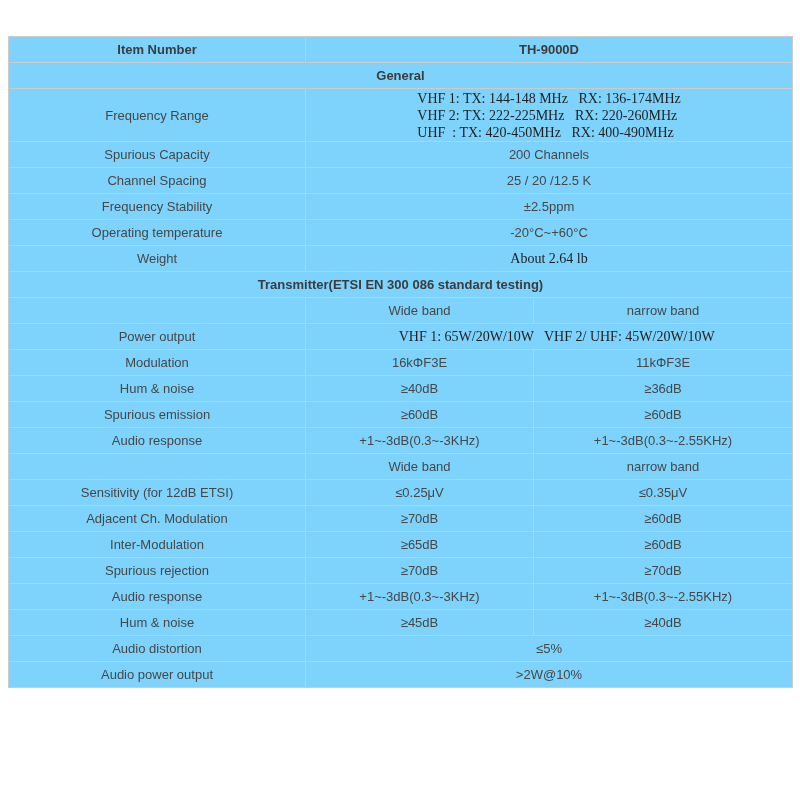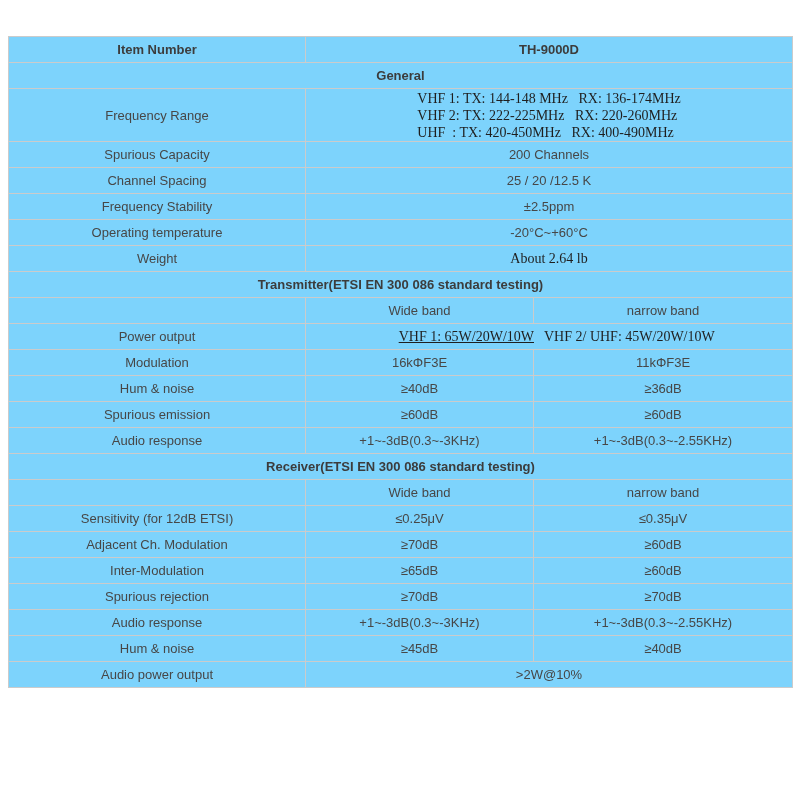--- a/index.html
+++ b/index.html
@@ -15,21 +15,21 @@
     height:25px;padding:0 4px;overflow:hidden;
   }
   tr{height:26px;}
   tr.tall{height:53px;}
   tr.tall td{height:52px;}
   .b{font-weight:bold;color:#3c3c3c;}
   .serif{font-family:"Liberation Serif","DejaVu Serif",serif;color:#1f1f1f;font-size:14px;}
   .pre{white-space:pre;}
   .freq-block{display:inline-block;text-align:left;line-height:17px;}
   .power-flex{display:flex;align-items:center;width:100%;}
-  .pf-left{width:224px;text-align:right;flex:0 0 auto;text-decoration:underline;}
+  .pf-left{width:224px;text-align:right;flex:0 0 auto;}
   .pf-right{flex:1 1 auto;text-align:left;padding-left:10px;}
 </style>
 </head>
 <body>
 
 <table class="spec">
   <colgroup>
     <col style="width:297px">
       <col style="width:228px">
       <col style="width:259px">
@@ -120,23 +120,20 @@
       <td>≥60dB</td>
       <td>≥60dB</td>
     </tr>
 
     <tr>
       <td>Audio response</td>
       <td>+1~-3dB(0.3~-3KHz)</td>
       <td>+1~-3dB(0.3~-2.55KHz)</td>
     </tr>
 
-    <tr>
-      <td class="b" colspan="3">Receiver(ETSI EN 300 086 standard testing)</td>
-    </tr>
 
     <tr>
       <td></td>
       <td>Wide band</td>
       <td>narrow band</td>
     </tr>
 
     <tr>
       <td>Sensitivity (for 12dB ETSI)</td>
       <td>≤0.25μV</td>
@@ -166,19 +163,23 @@
       <td>+1~-3dB(0.3~-3KHz)</td>
       <td>+1~-3dB(0.3~-2.55KHz)</td>
     </tr>
 
     <tr>
       <td>Hum &amp; noise</td>
       <td>≥45dB</td>
       <td>≥40dB</td>
     </tr>
 
+    <tr>
+      <td>Audio distortion</td>
+      <td colspan="2">≤5%</td>
+    </tr>
 
     <tr>
       <td>Audio power output</td>
       <td colspan="2">&gt;2W@10%</td>
     </tr>
   </tbody>
 </table>
 
 </body></html>

